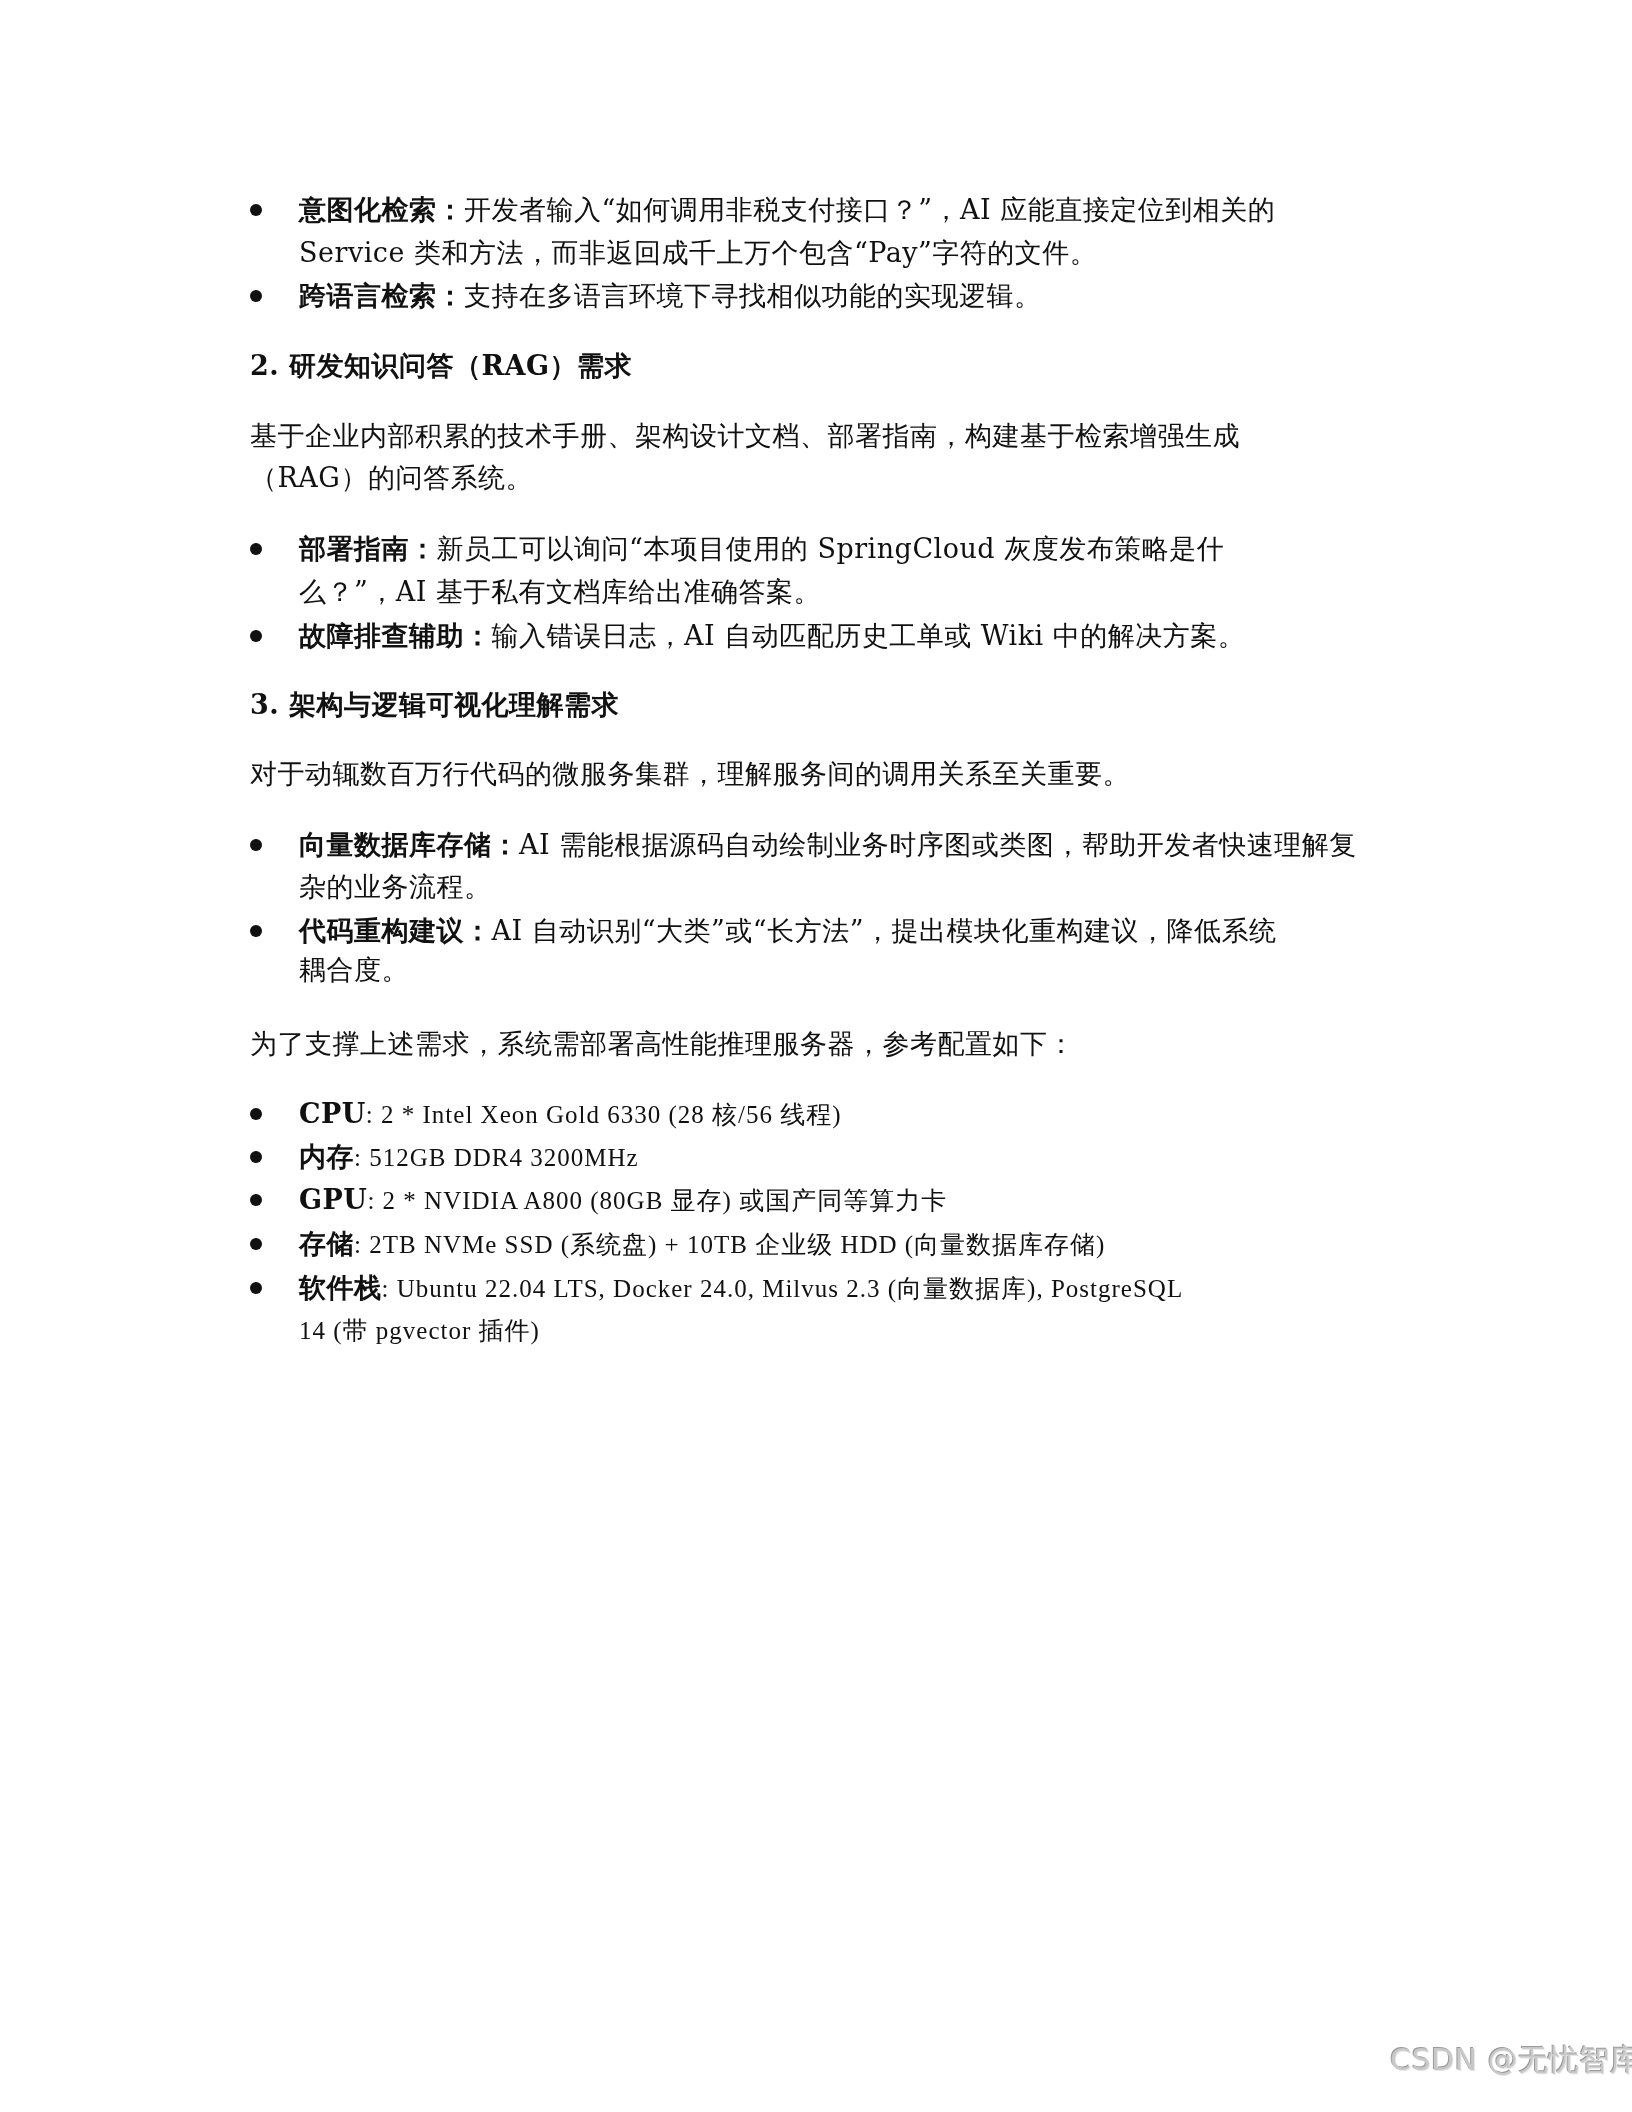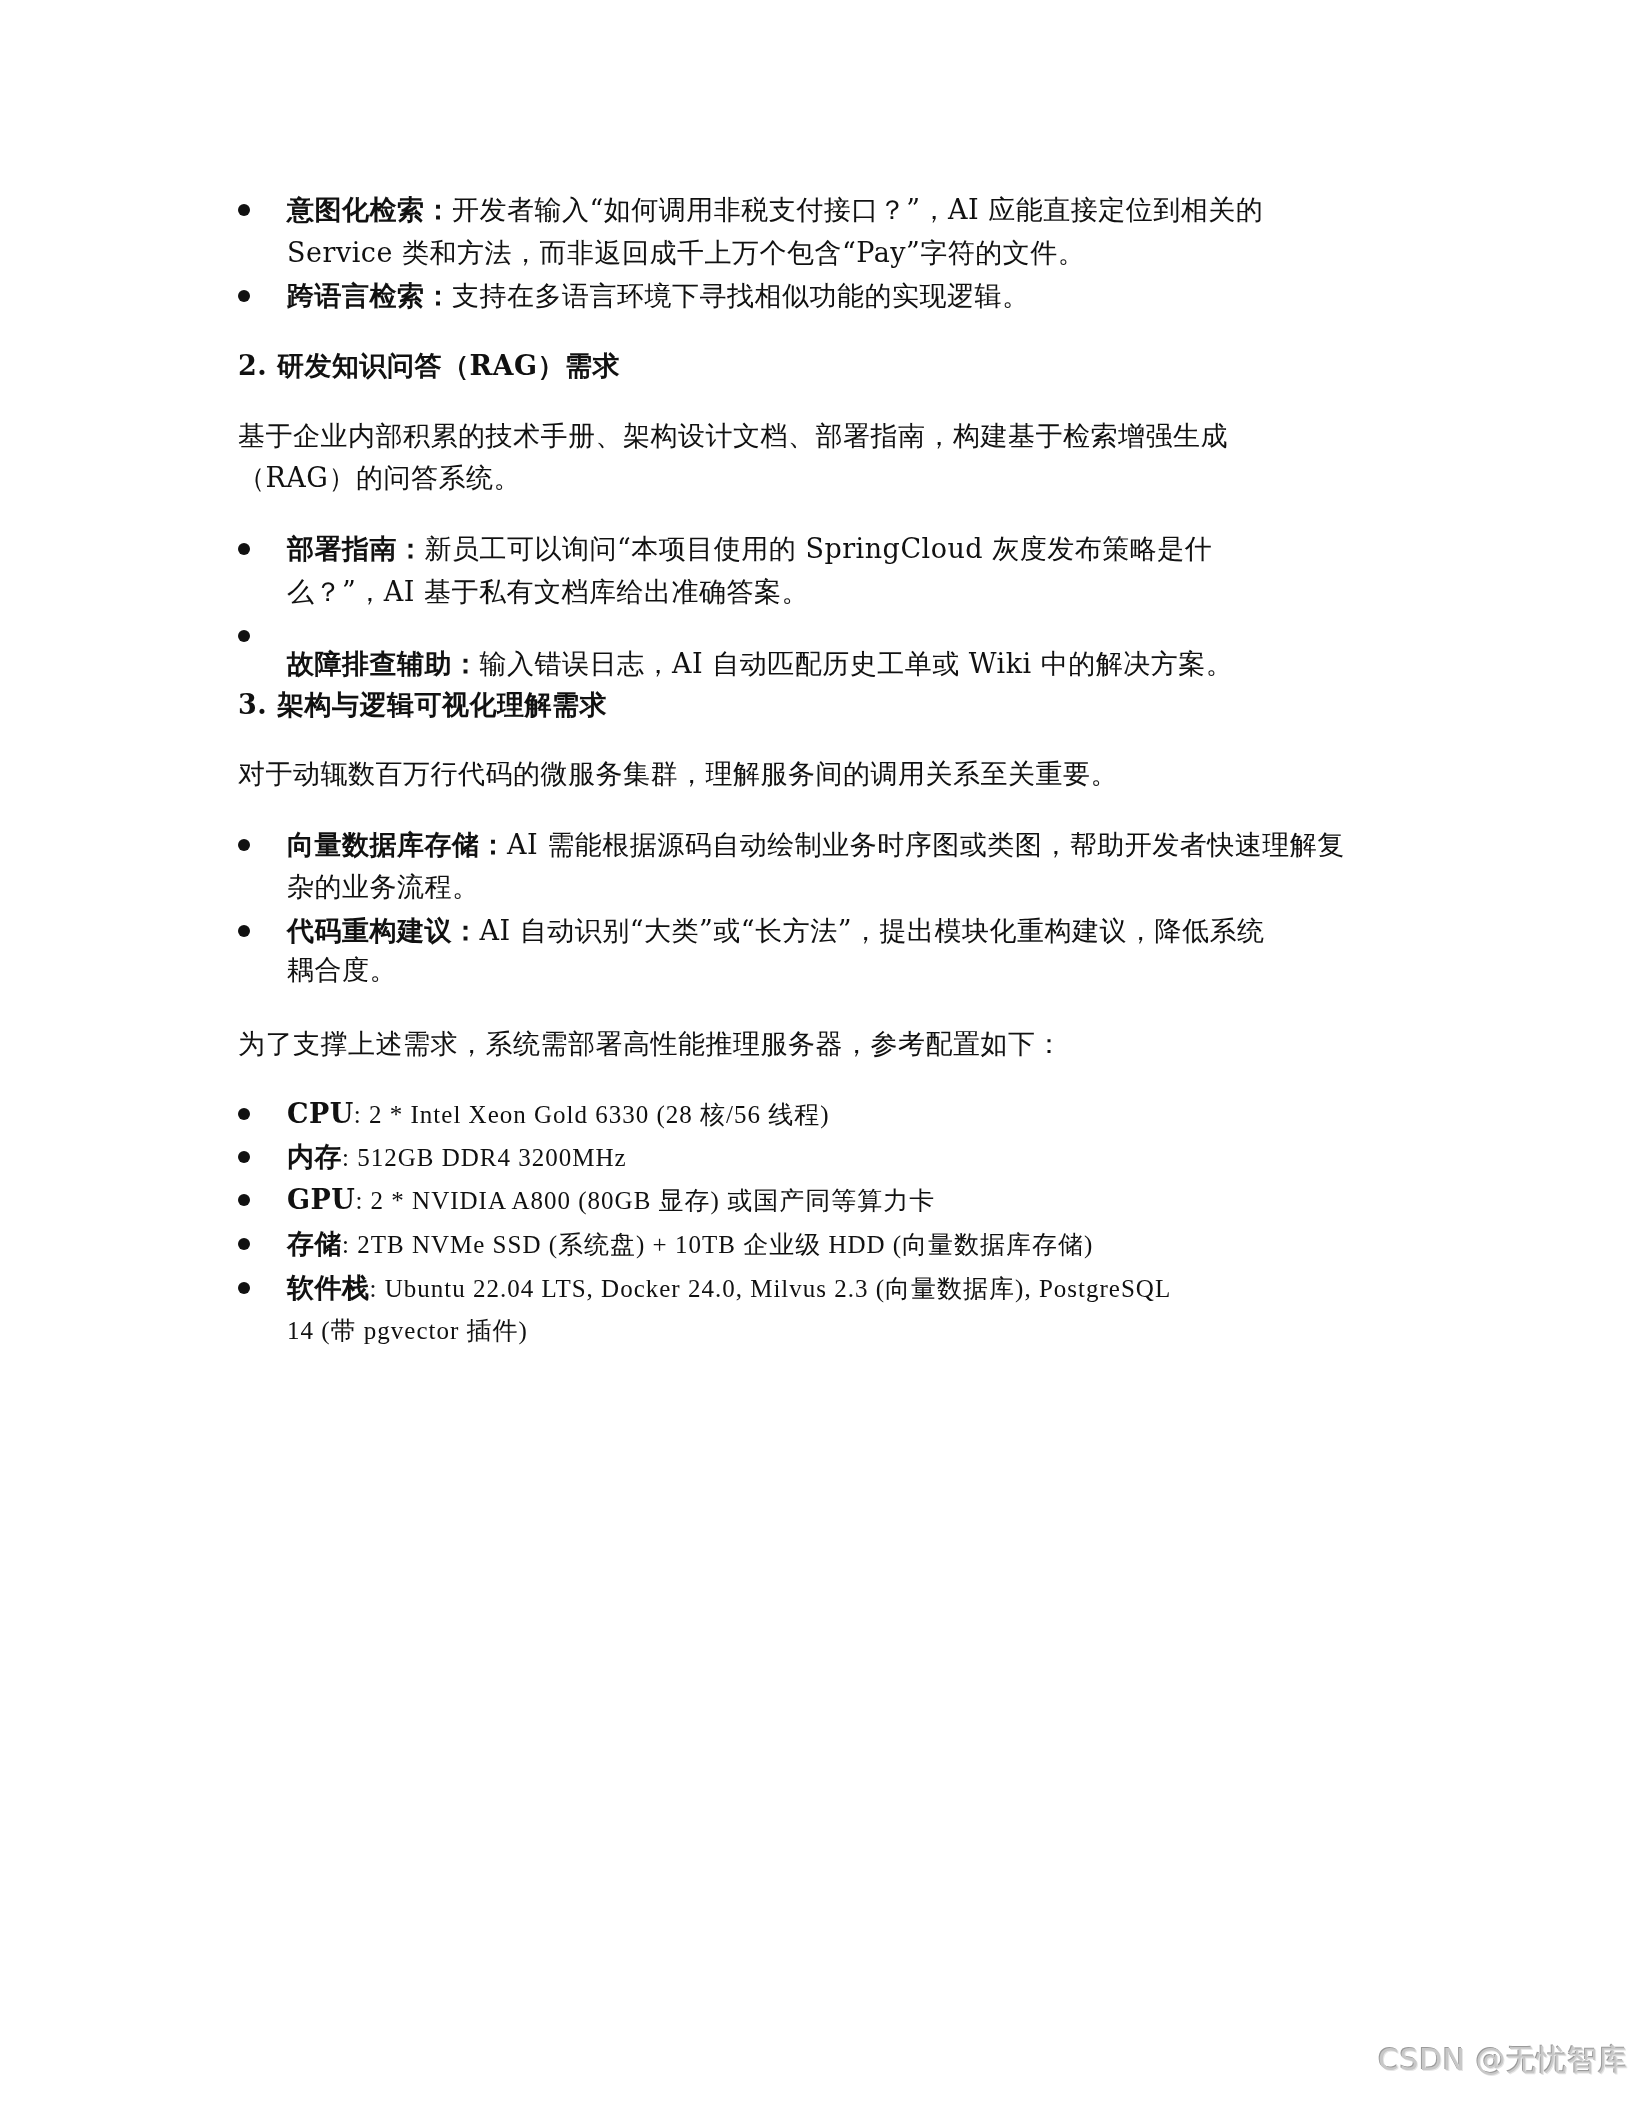--- a/index.html
+++ b/index.html
@@ -1,21 +1,21 @@
 <!DOCTYPE html>
 <html><head>
   <meta charset="utf-8">
   <style>
     html, body { margin: 0; padding: 0; }
     body {
       width: 1632px; height: 2112px; background: #ffffff; position: relative; overflow: hidden;
       font-family: "DejaVu Serif", "Liberation Serif", serif;
       color: #111111;
     }
-    .page { position: absolute; left: 0; top: 0; width: 1316px; height: 2112px; border-radius: 21px; }
+    .page { position: absolute; left: 12px; top: 0; width: 1316px; height: 2112px; border-radius: 21px; }
     .line {
       position: absolute; left: 287px; font-size: 27px; line-height: 43px; white-space: nowrap;
       letter-spacing: 0.5px;
     }
     .para { left: 238px; }
     .heading { left: 238px; font-weight: bold; }
     .bullet {
       position: absolute; left: 238px; width: 12px; height: 12px; border-radius: 50%; background: #111;
     }
     b.term { font-weight: bold; }
@@ -46,21 +46,21 @@
   <div class="line para" style="top:414px;">基于企业内部积累的技术手册、架构设计文档、部署指南，构建基于检索增强生成</div>
   <div class="line para" style="top:456px;">（RAG）的问答系统。</div>
 
   <div class="bullet" style="top:543px;"></div>
   <div class="line" style="top:527px;">
     <b class="term">部署指南：</b><span>新员工可以询问“本项目使用的 SpringCloud 灰度发布策略是什</span>
   </div>
   <div class="line" style="top:570px;">么？”，AI 基于私有文档库给出准确答案。</div>
 
   <div class="bullet" style="top:630px;"></div>
-  <div class="line" style="top:614px;margin-top:28px;">
+  <div class="line" style="top:614px;">
     <b class="term">故障排查辅助：</b><span>输入错误日志，AI 自动匹配历史工单或 Wiki 中的解决方案。</span>
   </div>
 
   <div class="line heading" style="top:683px;">3. 架构与逻辑可视化理解需求</div>
   <div class="line para" style="top:752px;">对于动辄数百万行代码的微服务集群，理解服务间的调用关系至关重要。</div>
 
   <div class="bullet" style="top:839px;"></div>
   <div class="line" style="top:823px;">
     <b class="term">向量数据库存储：</b><span>AI 需能根据源码自动绘制业务时序图或类图，帮助开发者快速理解复</span>
   </div>

